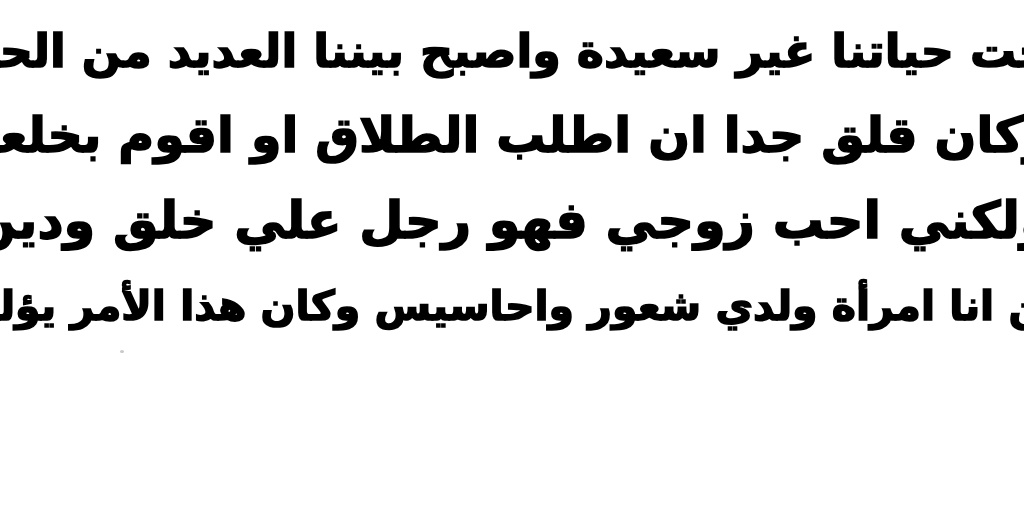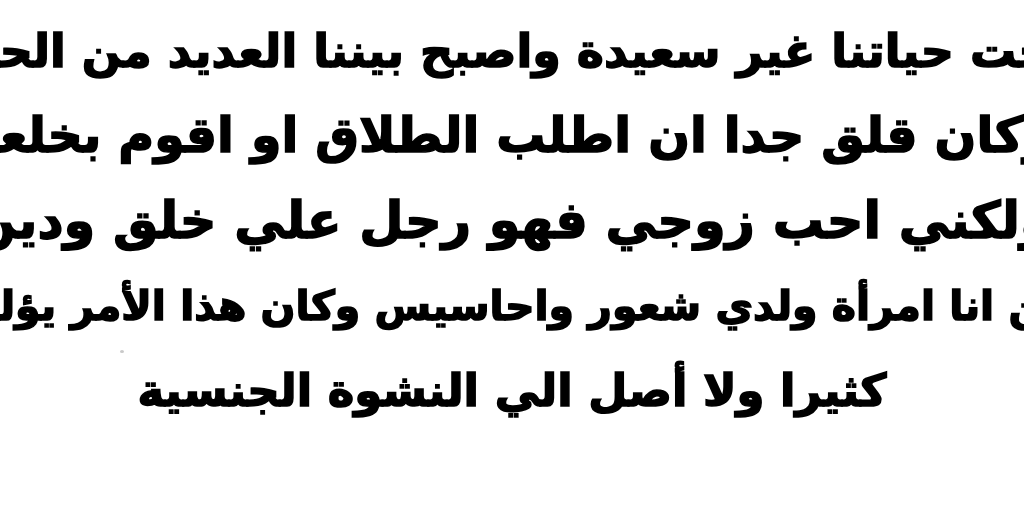--- a/index.html
+++ b/index.html
@@ -52,16 +52,15 @@
   }
 </style>
 </head>
 <body>
 
 <div class="text-block">
   <p class="text-line line-1">اصبحت حياتنا غير سعيدة واصبح بيننا العديد من الحواجز</p>
   <p class="text-line line-2">وكان قلق جدا ان اطلب الطلاق او اقوم بخلعه</p>
   <p class="text-line line-3">ولكني احب زوجي فهو رجل علي خلق ودين</p>
   <p class="text-line line-4">ولكن انا امرأة ولدي شعور واحاسيس وكان هذا الأمر يؤلمني</p>
-  <p class="text-line line-5">كثيرا ولا أصل الي النشوة الجنسية</p>
 </div>
 
 <div class="speck"></div>
 
 </body></html>

